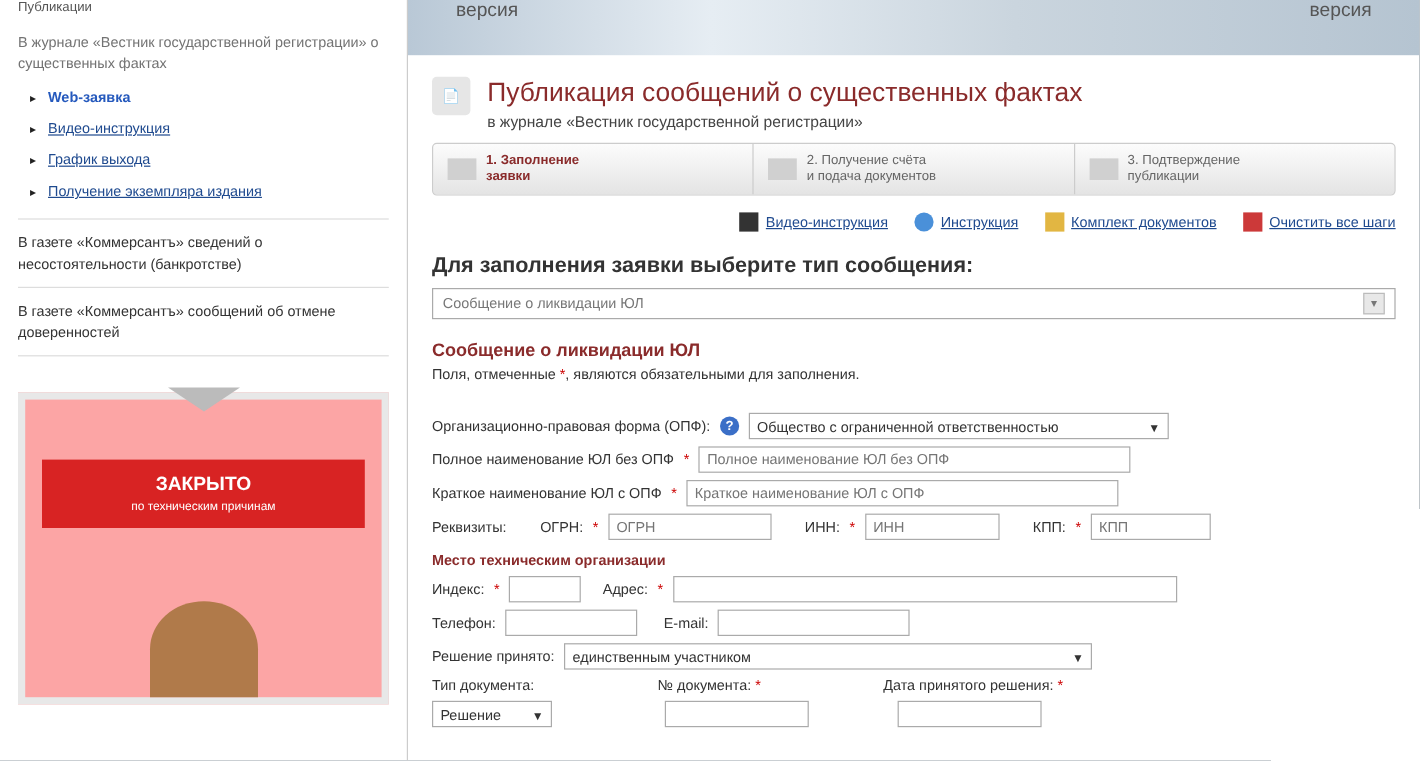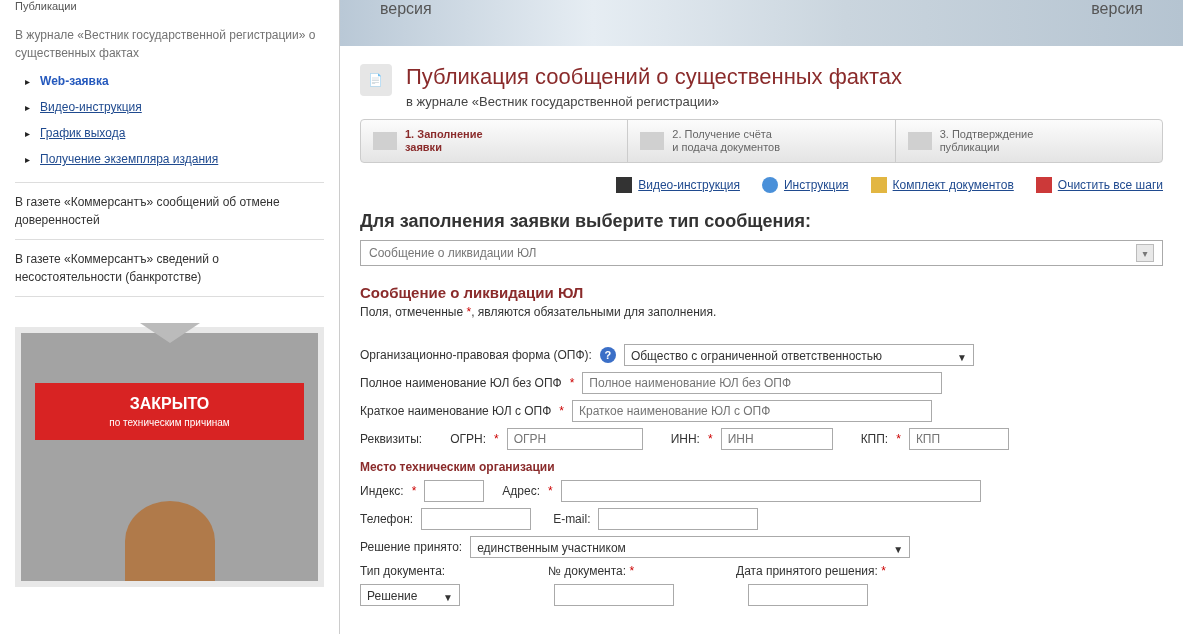--- a/index.html
+++ b/index.html
@@ -50,21 +50,21 @@
 .ast { color: #c00; }
 .help-ic { display:inline-flex; width:16px;height:16px;background:#3b6fc7;color:#fff;border-radius:50%;align-items:center;justify-content:center;font-size:11px;font-weight:bold; }
 
 input[type=text], select.sel, .fake-input, .fake-select { height: 22px; border: 1px solid #aaa; padding: 2px 6px; font-size: 12px; background:#fff; }
 .fake-select { display:inline-flex; align-items:flex-end; justify-content:space-between; gap:6px; min-width:100px; }
 .fake-select .arr { font-size:10px; color:#333; }
 .w-long{ width: 360px; } .w-short{width:90px;} .w-xs{width:60px;}
 
 .subheader-red { color: #8a2b2b; font-weight: bold; font-size: 12px; margin: 10px 0 4px; }
 
-.sidebar-banner { margin-top: 30px; height: 260px; background: #a3a3a3; position: relative; border: 6px solid #e8e8e8; }
+.sidebar-banner { margin-top: 30px; height: 260px; background: #fca5a5; position: relative; border: 6px solid #e8e8e8; }
 .sidebar-banner .hanger{ position:absolute;top:-10px;left:50%;transform:translateX(-50%);width:0;height:0;border-left:30px solid transparent;border-right:30px solid transparent;border-top:20px solid #bbb; }
 .sidebar-banner .sign{ position:absolute;top:50px;left:14px;right:14px;background:#d82323;color:#fff;text-align:center;padding:12px 4px;font-weight:bold;font-size:16px;}
 .sidebar-banner .sign small{display:block;font-size:10px;font-weight:normal;margin-top:4px;}
 .sidebar-banner .head{position:absolute;bottom:0;left:50%;transform:translateX(-50%);width:90px;height:80px;background:#b07a4a;border-radius:50% 50% 0 0;}
 </style>
 </head>
 <body>
 
 <div class="page">
   <aside class="sidebar">
@@ -84,24 +84,24 @@
           <span class="arrow">▸</span>
           <a>График выхода</a>
         </div>
         <div class="item">
           <span class="arrow">▸</span>
           <a>Получение экземпляра издания</a>
         </div>
       </div>
     </div>
     <div class="sidebar-section">
+      <span>В газете «Коммерсантъ» сведений о несостоятельности (банкротстве)</span>
+    </div>
+    <div class="sidebar-section">
       <span>В газете «Коммерсантъ» сообщений об отмене доверенностей</span>
-    </div>
-    <div class="sidebar-section">
-      <span>В газете «Коммерсантъ» сведений о несостоятельности (банкротстве)</span>
     </div>
 
     <div class="sidebar-banner">
       <div class="hanger"></div>
       <div class="sign">
         <span>ЗАКРЫТО</span>
         <small>по техническим причинам</small>
       </div>
       <div class="head"></div>
     </div>

